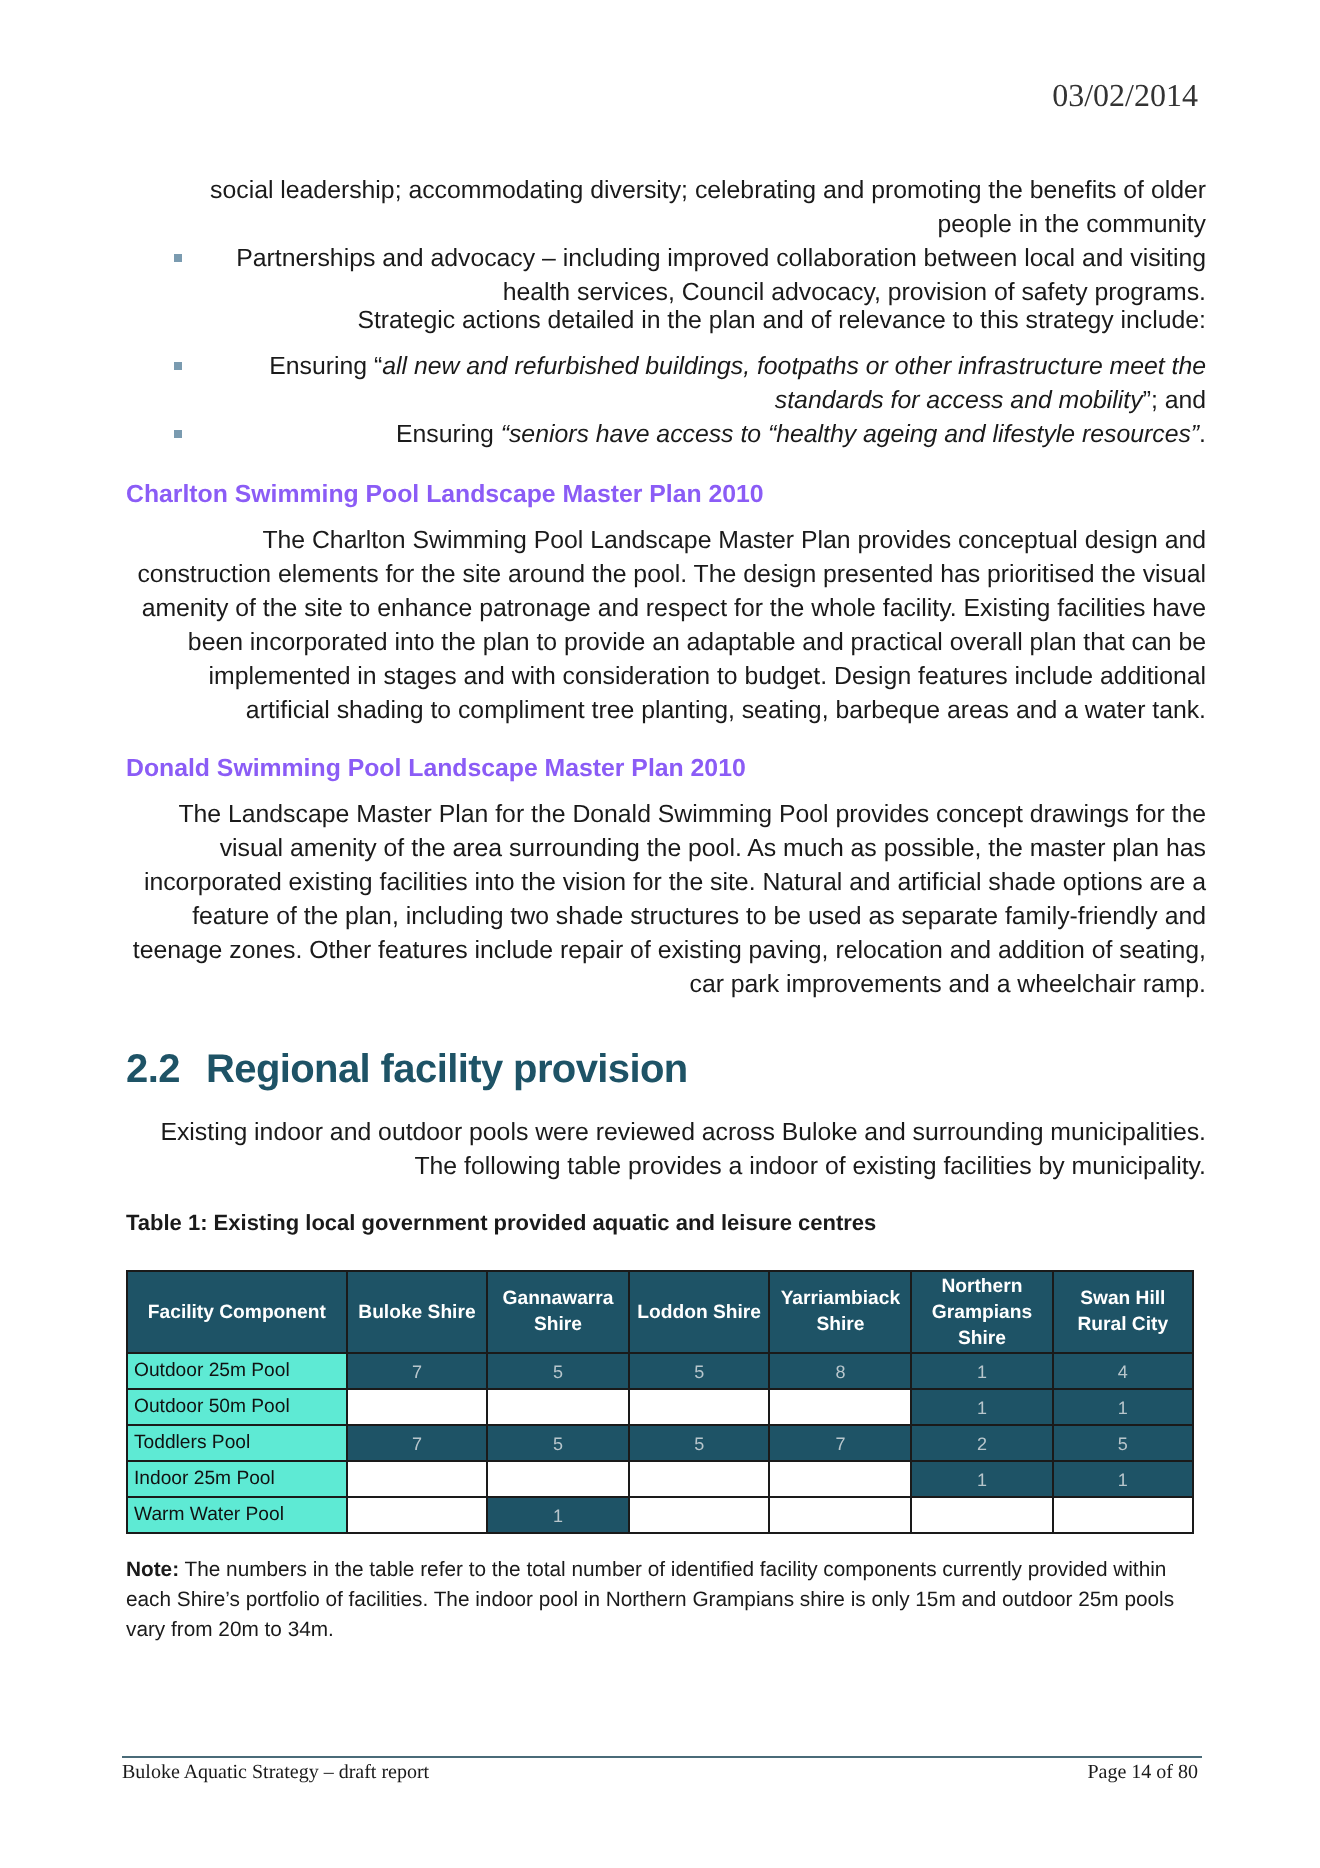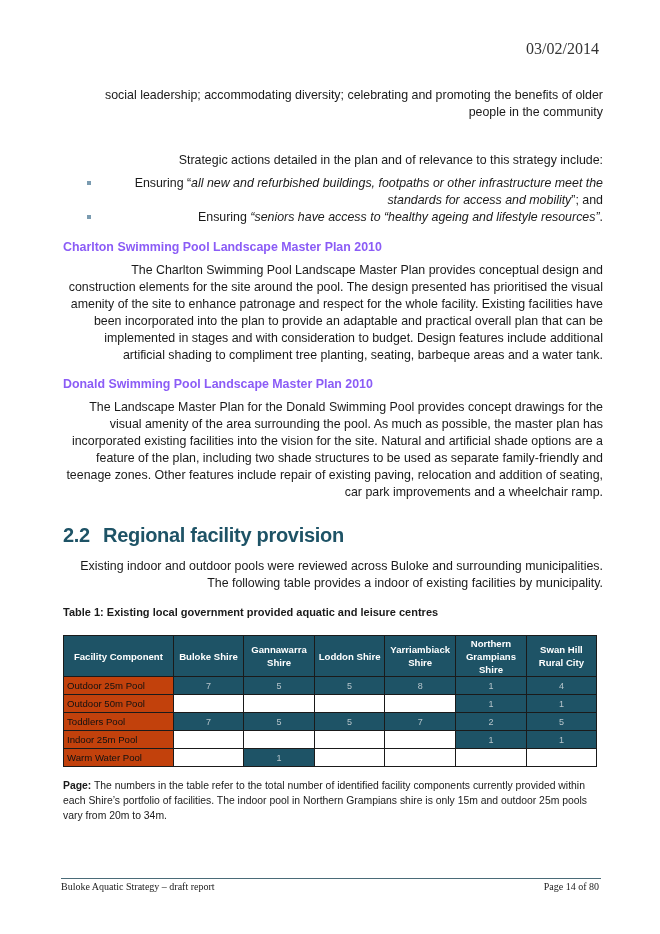--- a/index.html
+++ b/index.html
@@ -20,40 +20,46 @@
   .sec-head { position: absolute; left: 63px; top: 524px; font-family: Liberation Sans, sans-serif;
               font-weight: bold; font-size: 20px; color: #1e5366; letter-spacing: -0.3px; }
   .sec-head .num { display: inline-block; width: 40px; }
   .caption { font-weight: bold; font-size: 11px; color: #1a1a1a; }
   table.fac { position: absolute; left: 63px; top: 635px; border-collapse: collapse;
               font-size: 9.6px; width: 534px; }
   table.fac td, table.fac th { border: 1px solid #1a1a1a; height: 17px; padding: 0 3px; }
   table.fac th { background: #1e5366; color: #ffffff; font-weight: bold; height: 40px;
                  text-align: center; line-height: 13px; font-size: 9.6px; }
   table.fac th.first { text-align: center; }
-  table.fac td.label { background: #c2410c; color: #111; text-align: left; }
+  table.fac td.label { background: #5eead4; color: #111; text-align: left; }
   table.fac td.val { text-align: center; color: #b8c6cc; font-size: 9px; }
   table.fac td.filled { background: #1e5366; }
   table.fac td.empty { background: #ffffff; }
   .note { position: absolute; left: 63px; top: 778px; width: 540px; font-size: 10.4px; line-height: 15px; }
   .note b { font-weight: bold; }
   .footer-rule { position: absolute; left: 61px; top: 878px; width: 540px; height: 1px; background: #4a6b78; }
   .footer { position: absolute; top: 881px; font-family: "Liberation Serif", serif; font-size: 10px; color: #1a1a1a; }
   .footer.left { left: 61px; }
   .footer.right { right: 61px; }
 </style>
 </head>
 <body>
 
 <div class="page">
 
   <div class="date">03/02/2014</div>
 
   <div class="block body-text" style="top:87px;">
     <div class="cont">social leadership; accommodating diversity; celebrating and promoting the benefits of older people in the community</div>
+    <ul class="bullets">
+      <li>
+        <span class="bul"></span>
+        <span>Partnerships and advocacy – including improved collaboration between local and visiting health services, Council advocacy, provision of safety programs.</span>
+      </li>
+    </ul>
   </div>
 
   <div class="block body-text" style="top:152px;">
     <div>Strategic actions detailed in the plan and of relevance to this strategy include:</div>
     <ul class="bullets sub-bullets" style="margin-top:6px;">
       <li>
         <span class="bul"></span>
         <span>Ensuring “</span><em>all new and refurbished buildings, footpaths or other infrastructure meet the standards for access and mobility</em><span>”; and</span>
       </li>
       <li>
@@ -136,19 +142,19 @@
         <td class="val filled">1</td>
         <td class="val empty"></td>
         <td class="val empty"></td>
         <td class="val empty"></td>
         <td class="val empty"></td>
       </tr>
     </tbody>
   </table>
 
   <div class="note">
-    <b>Page:</b><span> The numbers in the table refer to the total number of identified facility components currently provided within each Shire’s portfolio of facilities.  The indoor pool in Northern Grampians shire is only 15m and outdoor 25m pools vary from 20m to 34m.</span>
+    <b>Note:</b><span> The numbers in the table refer to the total number of identified facility components currently provided within each Shire’s portfolio of facilities.  The indoor pool in Northern Grampians shire is only 15m and outdoor 25m pools vary from 20m to 34m.</span>
   </div>
 
   <div class="footer-rule"></div>
   <div class="footer left">Buloke Aquatic Strategy – draft report</div>
   <div class="footer right">Page 14 of 80</div>
 </div>
 
 </body></html>

